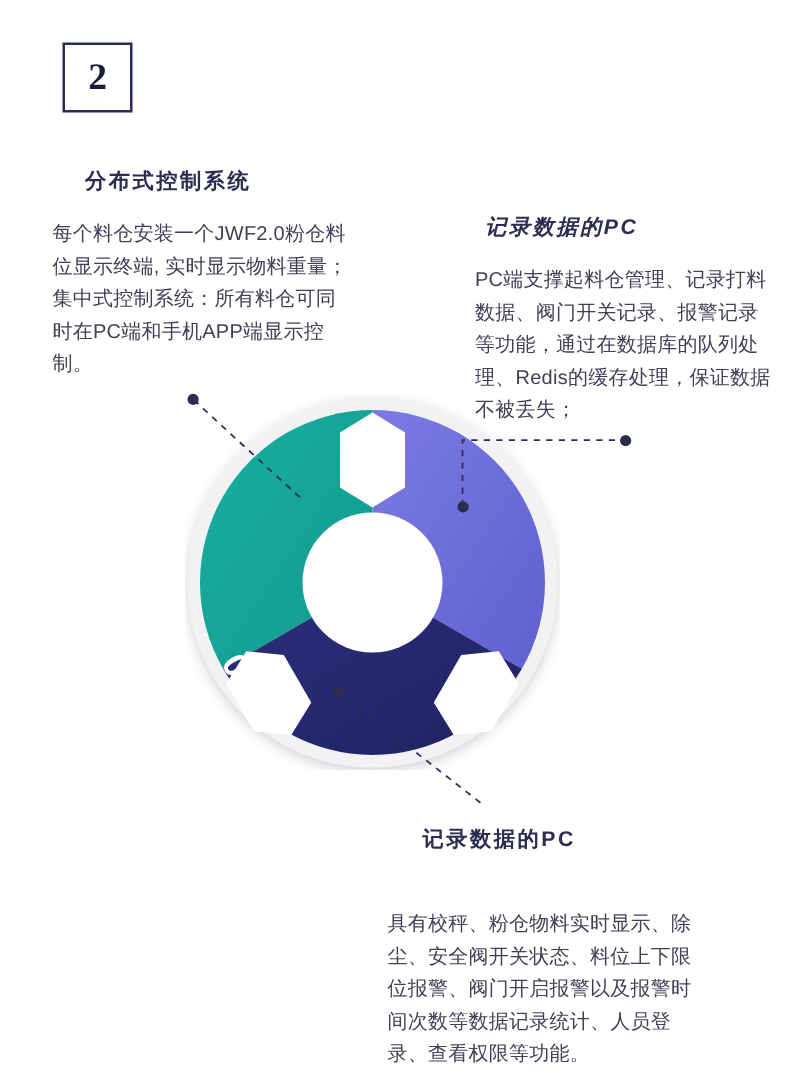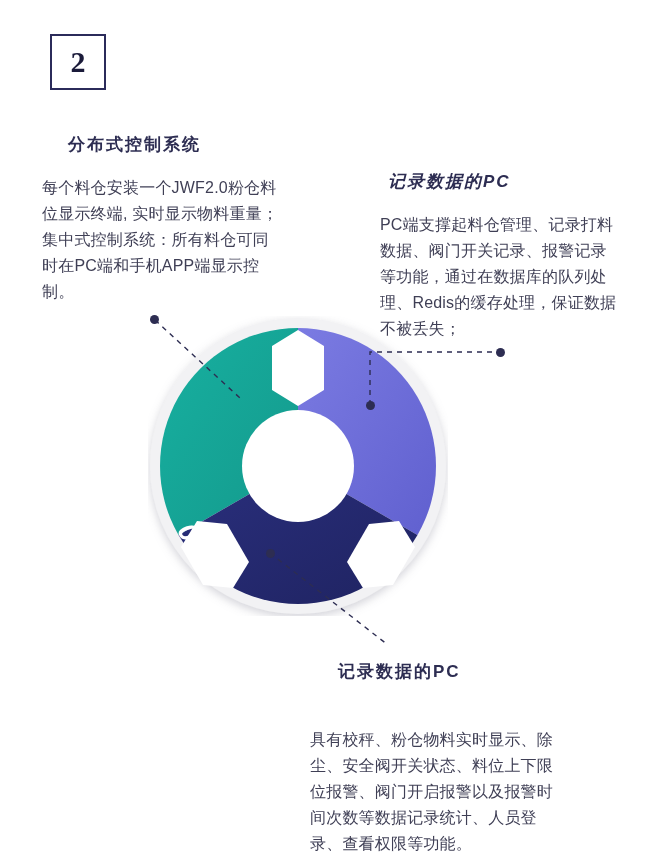--- a/index.html
+++ b/index.html
@@ -70,21 +70,20 @@
   #block-c-title { left: 338px; top: 660px; }
   #block-c-body  { left: 310px; top: 703px; width: 250px; margin-top: 24px; }
 
   
   .chart-wrap {
     position: absolute;
     left: 148px;
     top: 316px;
     width: 300px;
     height: 300px;
-    font-style: italic;
   }
   .chart-wrap svg { display: block; }
 
   .slice-label {
     position: absolute;
     font-size: 28px;
     font-weight: bold;
     color: #ffffff;
     letter-spacing: 1px;
     font-family: "Liberation Sans", sans-serif;

